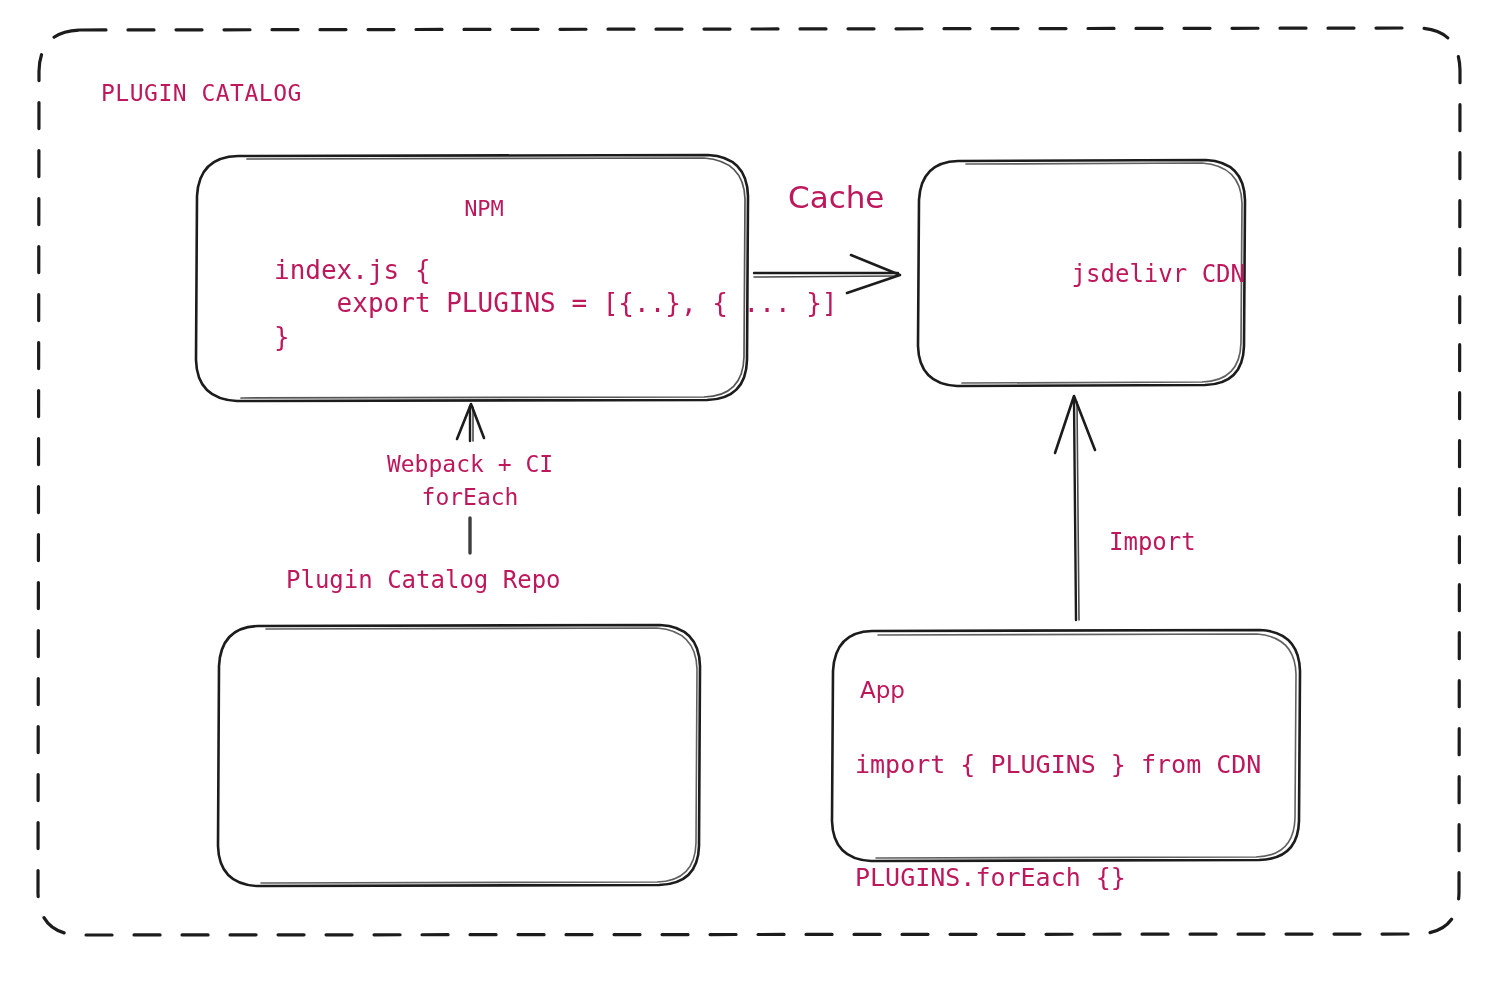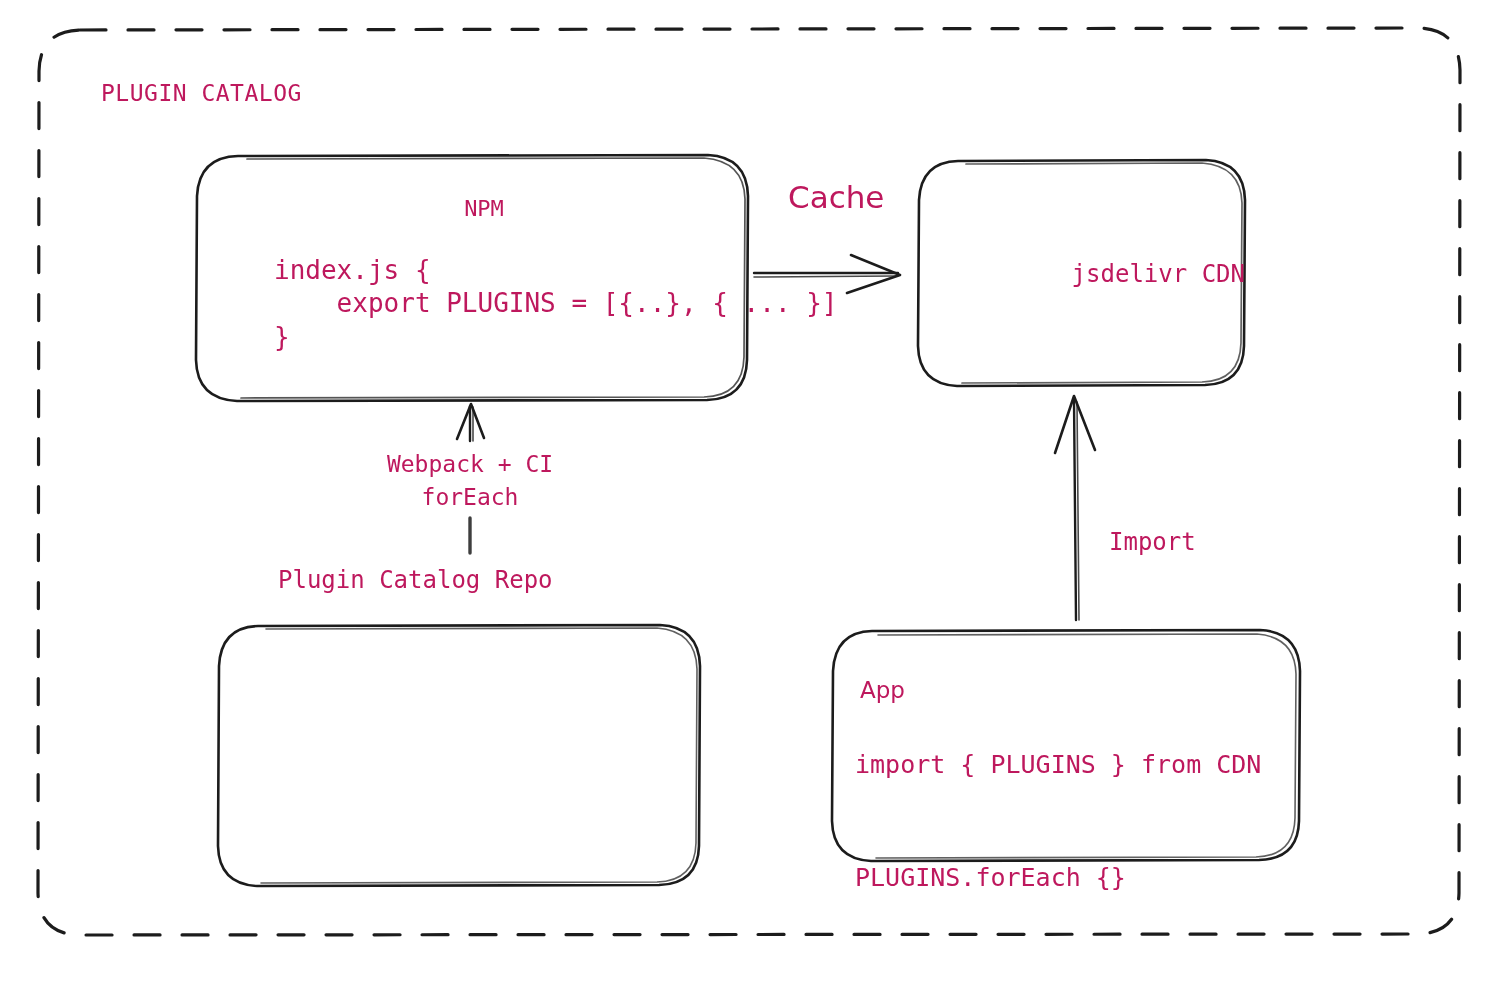--- a/index.html
+++ b/index.html
@@ -74,21 +74,21 @@
   }
   #build-label {
     left: 370px;
     top: 448px;
     width: 200px;
     text-align: center;
     font-size: 23px;
     line-height: 1.42;
   }
   #repo-label {
-    left: 278px;
+    left: 286px;
     top: 568px;
     font-size: 24px;
   }
   #repo-files {
     left: 221px;
     top: 708px;
     font-size: 25px;
     line-height: 1.33;
   }
   #app-title {

